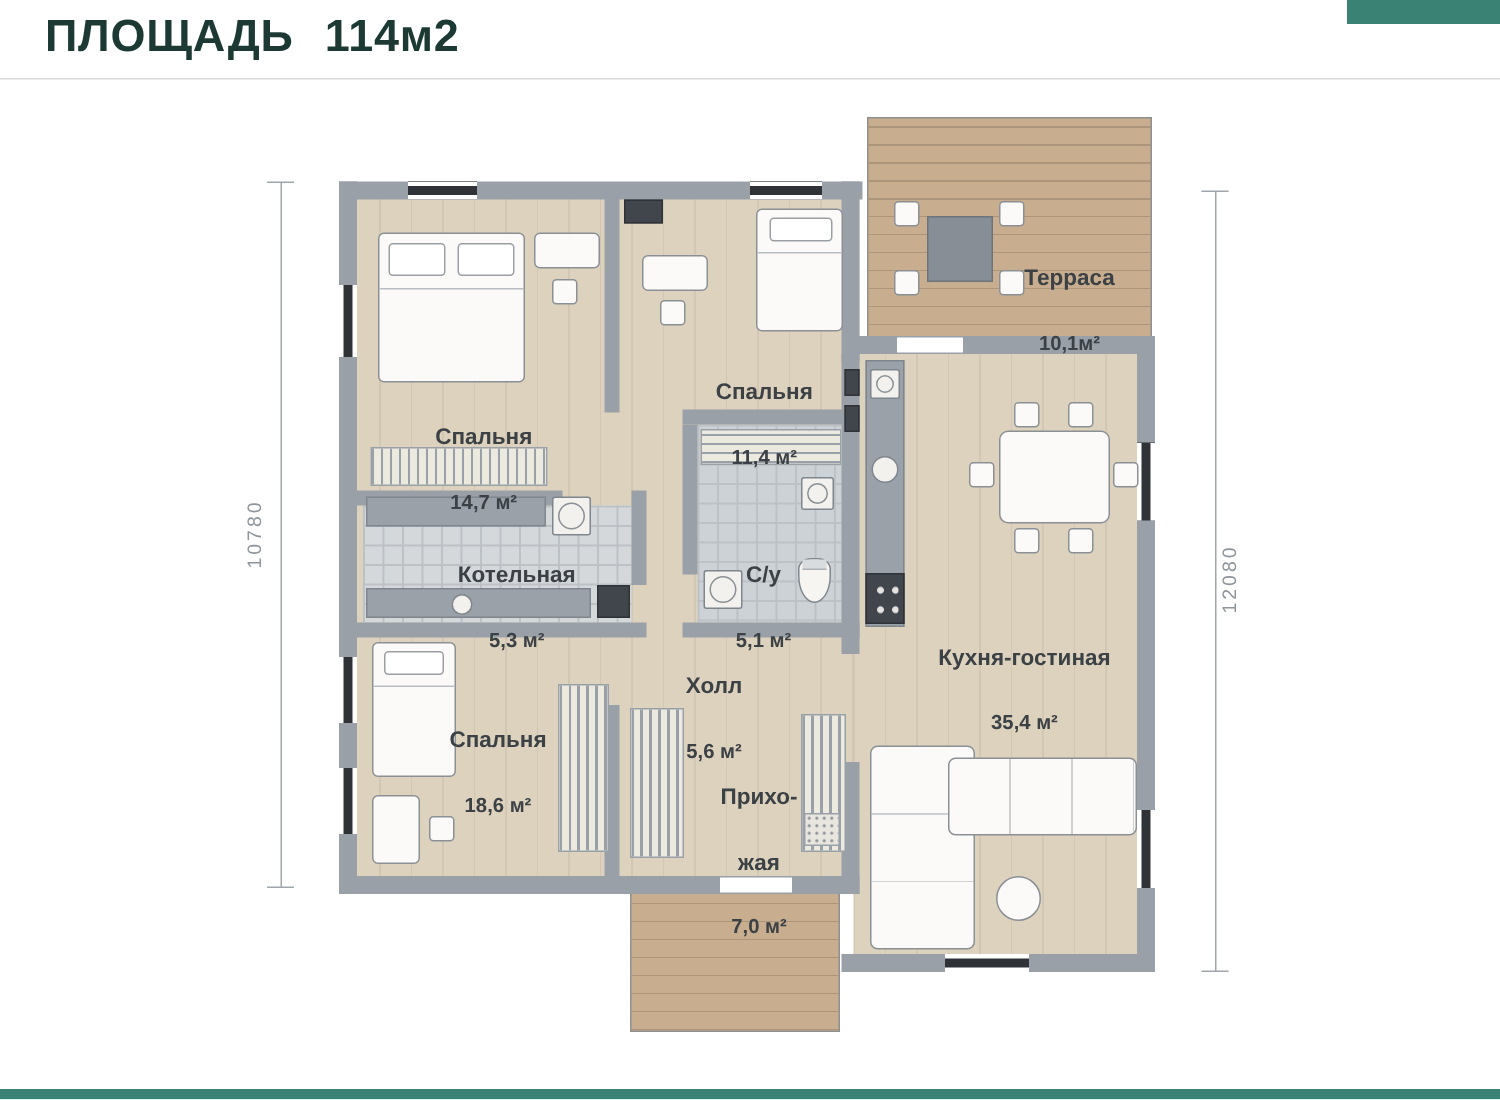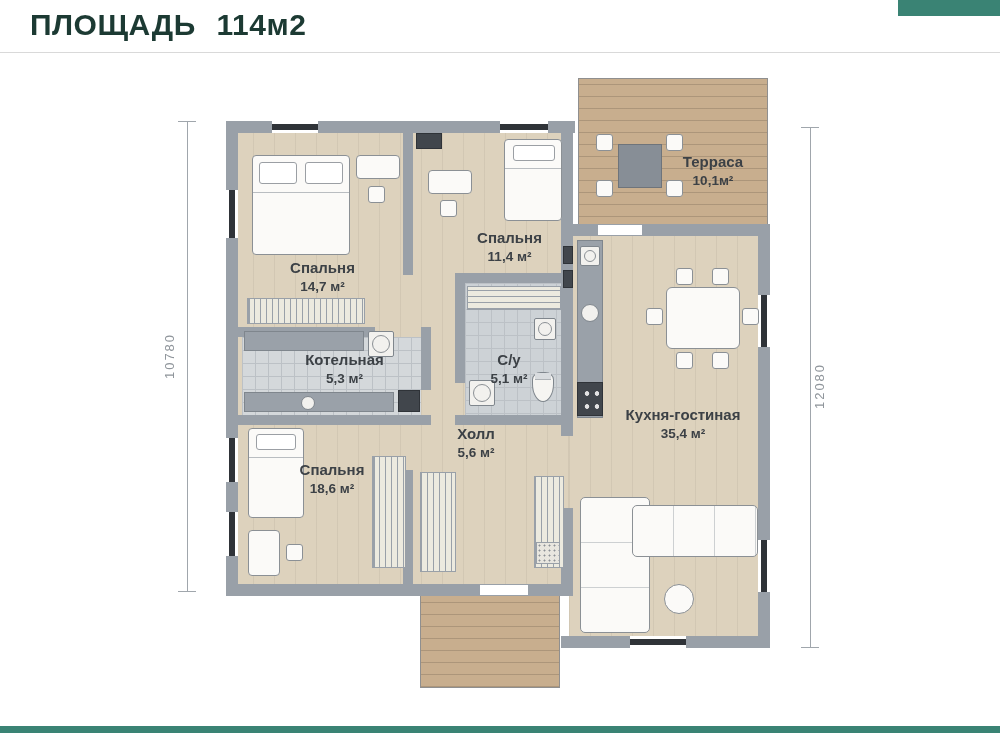--- a/index.html
+++ b/index.html
@@ -65,21 +65,21 @@
   .wc-tank{position:absolute;left:2px;right:2px;top:0;height:7px;background:#d9dcdf;border-bottom:1px solid #aeb2b6;}
   .mat{position:absolute;background-color:#e8e6df;border:1px solid var(--wall);
        background-image:radial-gradient(#8b9095 .8px,transparent 1.2px);background-size:5px 5px;}
   .sofa{position:absolute;background-color:#fbfaf8;border:1px solid #8b9095;border-radius:5px;}
   .sofa-h{background-image:repeating-linear-gradient(90deg,transparent 0 40px,#cdd0d2 40px 41px);}
   .sofa-v{background-image:repeating-linear-gradient(0deg,transparent 0 44px,#cdd0d2 44px 45px);}
   .round{border-radius:50%;}
 
   .room-label{position:absolute;text-align:center;color:var(--ink);font-weight:700;
               font-size:15px;line-height:1.3;}
-  .room-label div{position:static;}
+  .room-label div{position:static;margin-top:24px;}
   .room-label .area{font-size:13.5px;}
 
   .dim-line-v{position:absolute;width:1px;background:var(--dimc);}
   .dim-tick{position:absolute;width:18px;height:1px;background:var(--dimc);}
   .dim-label{position:absolute;width:60px;height:16px;text-align:center;color:#8f959b;
              font-size:13px;letter-spacing:2px;transform:rotate(-90deg);}
 </style>
 </head>
 <body>
 
@@ -221,20 +221,25 @@
     <div class="area">5,6 м²</div>
   </div>
   <div class="room-label" style="left:608px;top:405px;width:150px">
     <div>Кухня-гостиная</div>
     <div class="area">35,4 м²</div>
   </div>
   <div class="room-label" style="left:282px;top:460px;width:100px">
     <div>Спальня</div>
     <div class="area">18,6 м²</div>
   </div>
+  <div class="room-label" style="left:468px;top:498px;width:76px">
+    <div>Прихо-</div>
+    <div>жая</div>
+    <div class="area">7,0 м²</div>
+  </div>
 
   <div class="dim-line-v" style="left:187px;top:122px;height:470px"></div>
   <div class="dim-tick" style="left:178px;top:121px"></div>
   <div class="dim-tick" style="left:178px;top:591px"></div>
   <div class="dim-label" style="left:140px;top:348px">10780</div>
 
   <div class="dim-line-v" style="left:810px;top:128px;height:520px"></div>
   <div class="dim-tick" style="left:801px;top:127px"></div>
   <div class="dim-tick" style="left:801px;top:647px"></div>
   <div class="dim-label" style="left:790px;top:378px">12080</div>

